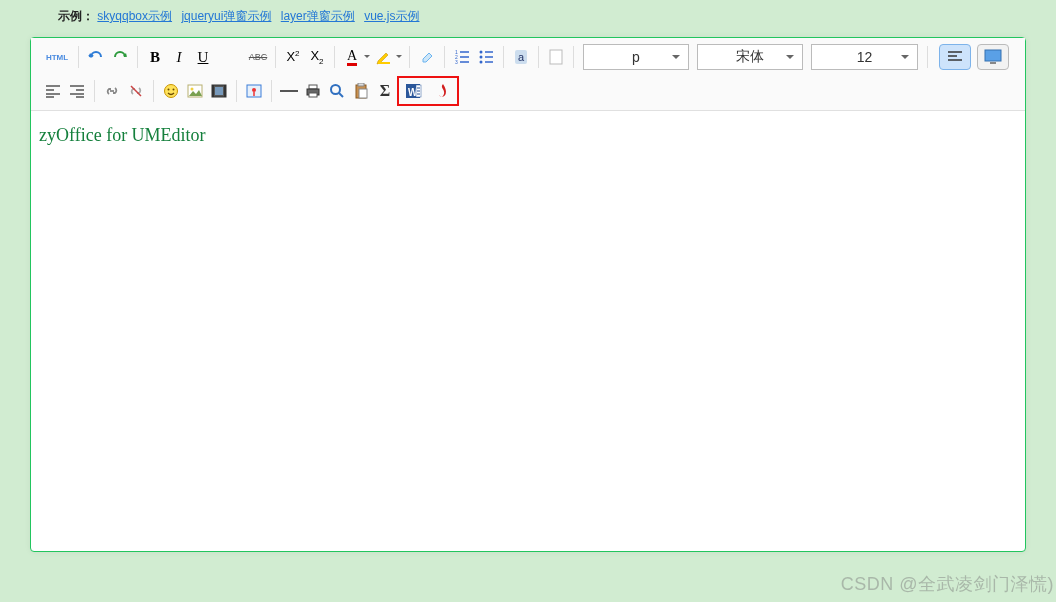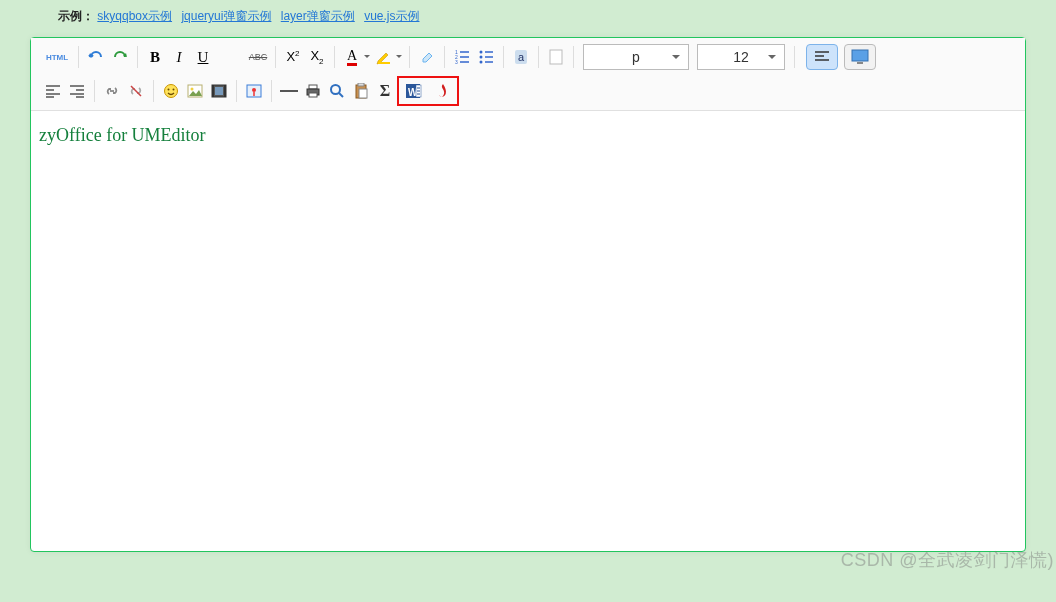--- a/index.html
+++ b/index.html
@@ -46,21 +46,21 @@
   .dd { width: 30px; padding-right: 8px; }
   .select {
     height: 26px; border: 1px solid #bbb; background: #fff;
     display: inline-flex; align-items: center; justify-content: center;
     position: relative; margin: 0 4px; cursor: pointer;
     font-size: 14px; color: #333;
   }
   .select::after { content:''; position:absolute; right:8px; top:10px; border:4px solid transparent; border-top-color:#666; }
   .sel-para { width: 106px; }
   .sel-font { width: 106px; }
-  .sel-size { width: 88px; }
+  .sel-size { width: 107px; }
   .togglebtn {
     width: 32px; height: 26px; border: 1px solid #bbb; border-radius: 4px;
     background: #f2f2f2; display: inline-flex; align-items:center; justify-content:center;
     margin-left: 6px; cursor: pointer;
   }
   .togglebtn.active { background: #cde3fb; border-color: #7db3ea; }
   .editor-body {
     min-height: 440px;
     padding: 14px 8px;
     font-family: Liberation Serif, serif;
@@ -70,21 +70,21 @@
   .highlight-box {
     border: 2px solid #e11;
     padding: 2px 3px;
     display: inline-flex;
     align-items:center;
     gap: 8px;
   }
   .watermark {
     position: absolute;
     right: 2px;
-    bottom: 30px;
+    bottom: 6px;
     color: rgba(120,120,120,0.45);
     font-size: 18px;
     font-family: Arial;
     letter-spacing: 0.5px;
     pointer-events: none;
   }
 </style>
 </head>
 <body>
 
@@ -180,20 +180,23 @@
       <div class="sep"></div>
       <div class="btn">
         <svg width="14" height="16" viewBox="0 0 14 16">
             <rect x="1" y="1" width="12" height="14" fill="#fff" stroke="#bbb"></rect>
           </svg>
       </div>
       <div class="sep"></div>
 
       <div class="select sel-para">
         <span>p</span>
+      </div>
+      <div class="select sel-font">
+        <span>宋体</span>
       </div>
       <div class="select sel-size">
         <span>12</span>
       </div>
 
       <div class="sep"></div>
       <div class="togglebtn active">
         <svg width="16" height="14" viewBox="0 0 16 14">
             <line x1="1" y1="2" x2="15" y2="2" stroke="#333" stroke-width="1.5"></line>
             <line x1="1" y1="6" x2="10" y2="6" stroke="#333" stroke-width="1.5"></line>

